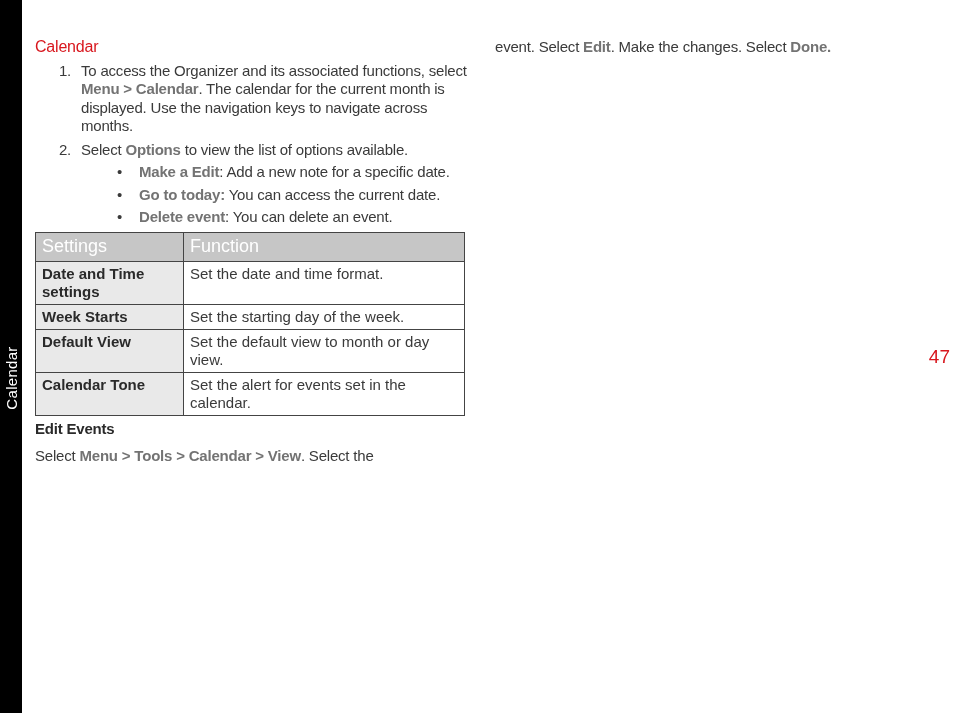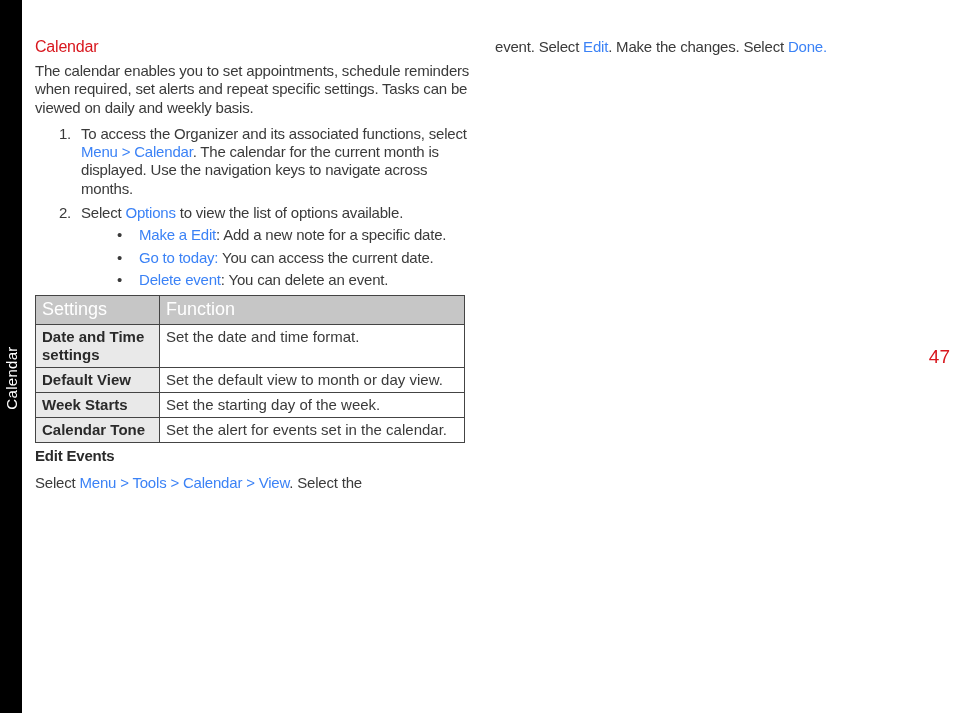--- a/index.html
+++ b/index.html
@@ -81,21 +81,21 @@
     padding-left: 22px;
     letter-spacing: -0.2px;
   }
   ul.bullets > li::before {
     content: "•";
     position: absolute;
     left: 0;
     top: 0;
     font-size: 15px;
   }
-  .b { font-weight: normal; color: #3b82f6; }
+  .b { font-weight: bold; color: #737373; }
   table.settings {
     border-collapse: collapse;
     width: 430px;
     margin-top: 6px;
     font-size: 15px;
   }
   table.settings th, table.settings td {
     border: 1px solid #444;
     padding: 3px 6px 3px 6px;
     text-align: left;
@@ -104,21 +104,21 @@
   }
   table.settings th {
     background: #c6c6c6;
     font-weight: normal;
     color: #fff;
     font-size: 18px;
   }
   table.settings td.k {
     background: #e9e9e9;
     font-weight: bold;
-    width: 124px;
+    width: 148px;
     color: #2a2a2a;
   }
   .subhead {
     font-weight: bold;
     margin-top: 4px;
     margin-bottom: 10px;
     color: #2a2a2a;
     letter-spacing: -0.2px;
   }
   .pagenum {
@@ -139,21 +139,20 @@
 </div>
 
 <div class="pagenum">47</div>
 
 <div class="page">
 
   <div class="col col-left">
 
     <div class="heading">Calendar</div>
 
-    <div class="para">The calendar enables you to set appointments, schedule reminders when required, set alerts and repeat specific settings. Tasks can be viewed on daily and weekly basis.</div>
 
     <ol class="steps">
       <li>
         <span>To access the Organizer and its associated functions, select </span><span class="b">Menu &gt; Calendar</span><span>. The calendar for the current month is displayed. Use the navigation keys to navigate across months.</span>
       </li>
       <li>
         <span>Select </span><span class="b">Options</span><span> to view the list of options available.</span>
 
         <ul class="bullets">
           <li>
@@ -173,26 +172,26 @@
       <tbody>
           <tr>
         <th>Settings</th>
         <th>Function</th>
       </tr>
       <tr>
         <td class="k">Date and Time settings</td>
         <td>Set the date and time format.</td>
       </tr>
       <tr>
+        <td class="k">Week Starts</td>
+        <td>Set the starting day of the week.</td>
+      </tr>
+      <tr>
         <td class="k">Default View</td>
         <td>Set the default view to month or day view.</td>
-      </tr>
-      <tr>
-        <td class="k">Week Starts</td>
-        <td>Set the starting day of the week.</td>
       </tr>
       <tr>
         <td class="k">Calendar Tone</td>
         <td>Set the alert for events set in the calendar.</td>
       </tr>
     </tbody>
       </table>
 
     <div class="subhead">Edit Events</div>
 

